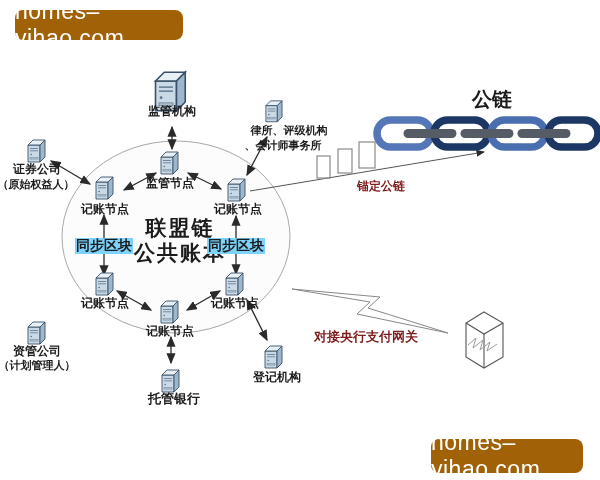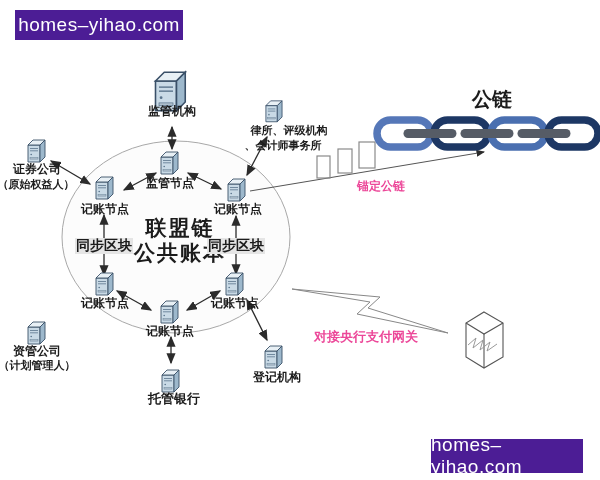--- a/index.html
+++ b/index.html
@@ -9,26 +9,26 @@
   .lbl{position:absolute;transform:translateX(-50%);white-space:nowrap;
        font-weight:bold;color:#1c1c1c;line-height:1.15;text-align:center;}
   .sz11{font-size:11px;}
   .sz12{font-size:12px;}
   .sz13{font-size:13px;}
   .sz14{font-size:14px;}
   .sz16{font-size:12px;}
   .sz18{font-size:18px;}
   .sz20{font-size:20px;}
   .sz21{font-size:21px;letter-spacing:2px;}
-  .sync{background:#e5e5e5;padding:0 1px;}
-  .anno{font-weight:bold;color:#ec4899;}
-  .watermark{position:absolute;background:#4c1d95;color:#fff;
+  .sync{background:#7dd3fc;padding:0 1px;}
+  .anno{font-weight:bold;color:#7f1d1d;}
+  .watermark{position:absolute;background:#a16207;color:#fff;
              font-family:"Liberation Sans","DejaVu Sans",sans-serif;
-             font-size:19px;display:flex;align-items:center;justify-content:center;
-             letter-spacing:0.5px;}
+             font-size:23px;display:flex;align-items:center;justify-content:center;
+             letter-spacing:0.5px;border-radius:8px;}
 </style>
 </head>
 <body>
 
 <div id="stage">
 
   <svg id="bg-svg" viewBox="0 0 600 480" xmlns="http://www.w3.org/2000/svg">
     <defs>
       <marker id="arrE" markerWidth="9" markerHeight="7" refX="7.5" refY="3.5" orient="auto">
         <path d="M0,0 L8.5,3.5 L0,7 Z" fill="#2b2b2b"></path>

